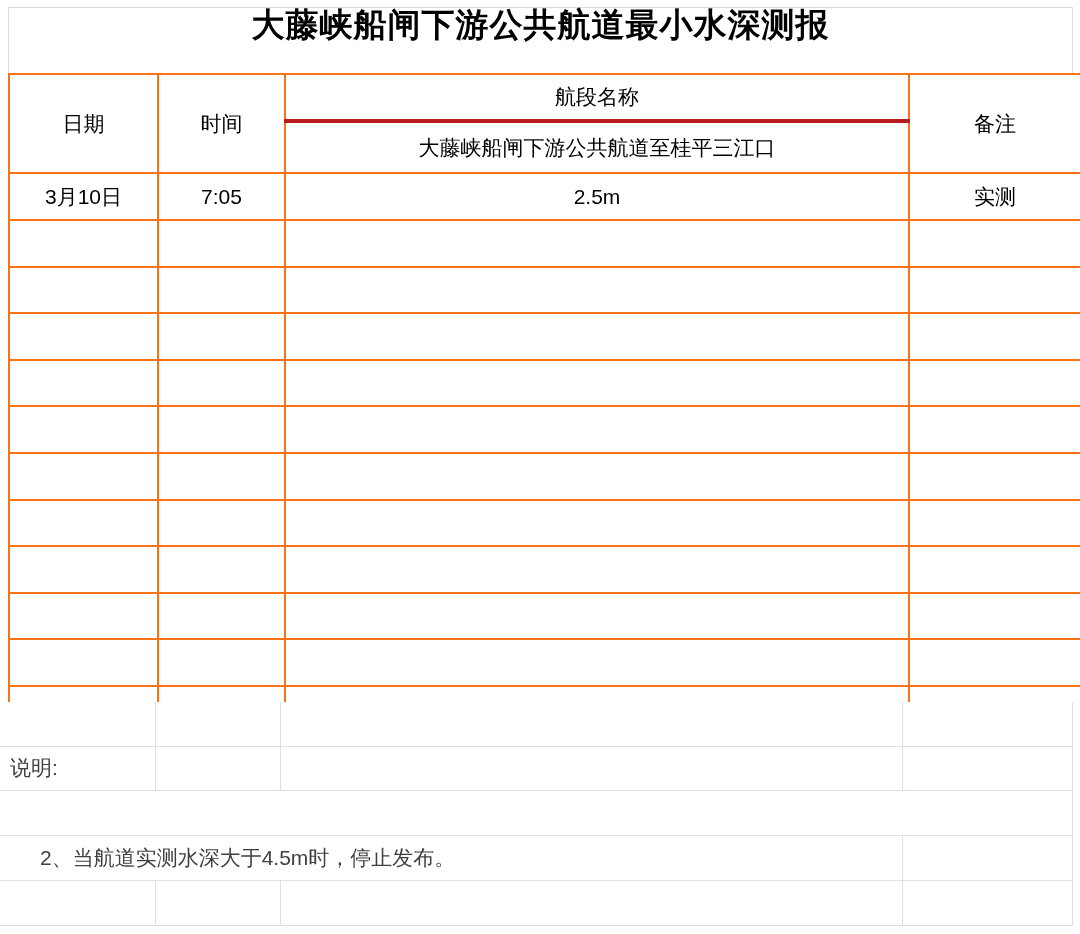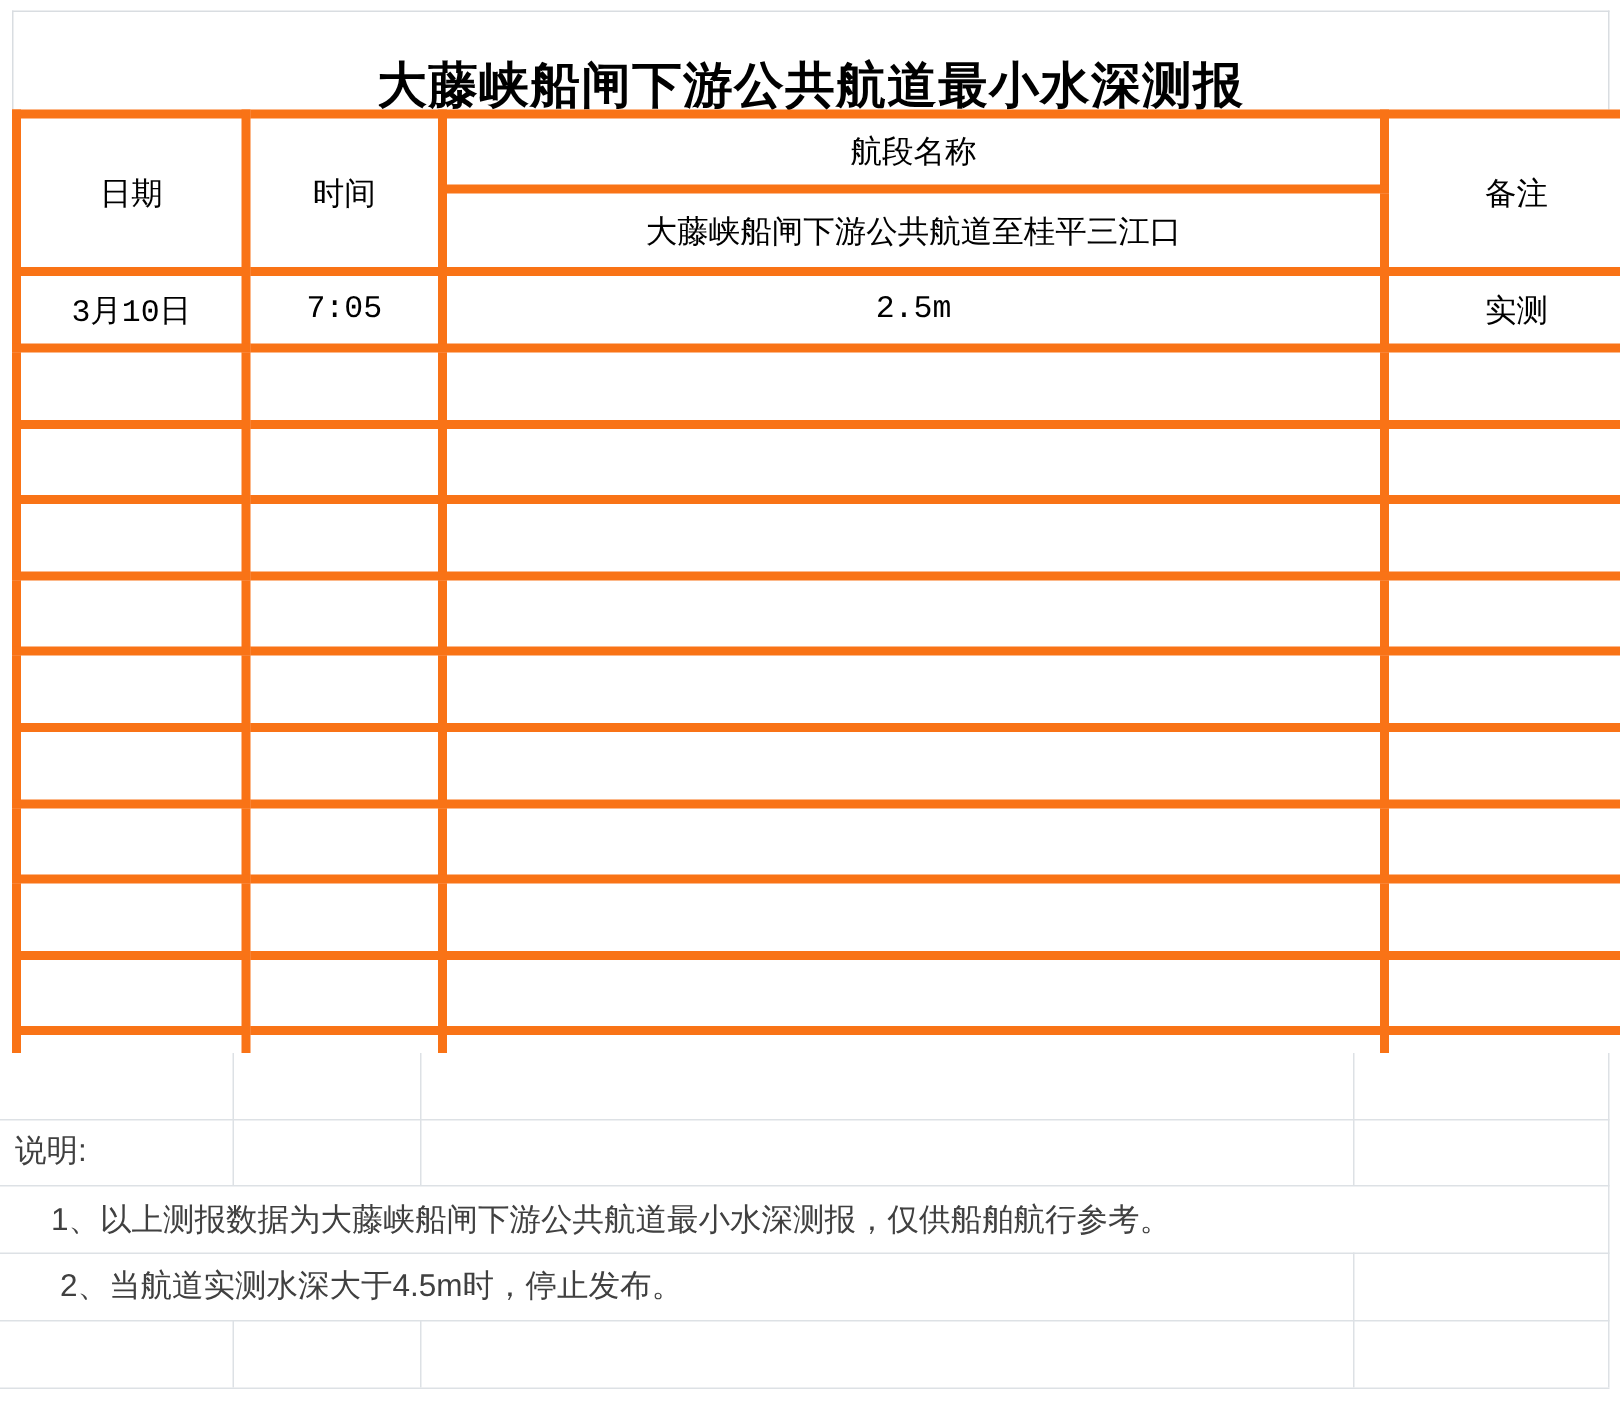--- a/index.html
+++ b/index.html
@@ -7,45 +7,45 @@
     width:1080px;height:934px;background:#ffffff;
     font-family:"Liberation Sans","DejaVu Sans",sans-serif;
     color:#000;position:relative;overflow:hidden;
   }
   .page{position:absolute;inset:0;background:#fff;}
 
   
   .title-block{
     position:absolute;left:8px;top:7px;width:1063px;height:65px;
     border:1px solid #d9dde1;border-bottom:none;
-    display:flex;align-items:flex-end;justify-content:center;background:#fff;
+    display:flex;align-items:flex-start;justify-content:center;background:#fff;
   }
   .title-block h1{
     margin:0;font-size:33px;font-weight:bold;letter-spacing:1px;line-height:1;
   }
 
   
   table.report{
     position:absolute;left:8px;top:73px;width:1065px;
     border-collapse:collapse;table-layout:fixed;
   }
   table.report td{
-    border:6px solid #f97316;
+    border:2px solid #f97316;
     text-align:center;vertical-align:middle;
     font-size:21px;padding:0;overflow:hidden;white-space:nowrap;
   }
   td.c-date{width:147px;}
   td.c-time{width:125px;}
   td.c-seg{width:622px;}
   td.c-remark{width:170px;}
   tr.hr1 td{height:44px;}
   td.rowspan2{height:93px;font-family:Liberation Mono, monospace;}
   td.seg-top{border-bottom:1px solid #c9cdd1;}
   tr.hr2 td{height:49px;border-top:4px solid #b91c1c;}
-  tr.data-row td{height:45px;font-family:Liberation Mono, monospace;}
+  tr.data-row td{height:45px;}
   tr.empty-row td{height:44.6px;}
 
   
   .lower{position:absolute;left:0;top:702px;width:1080px;height:232px;background:#fff;}
   .gl{position:absolute;background:#dde1e5;}
   .gl-h{left:0;width:1073px;height:1px;}
   .gl-v{width:1px;}
   .lower-text{
     position:absolute;font-size:21px;line-height:45px;height:45px;
     white-space:nowrap;color:#404040;
@@ -161,17 +161,16 @@
 
     <div class="gl gl-v" style="left:155px;top:0;height:88px"></div>
     <div class="gl gl-v" style="left:155px;top:178px;height:45px"></div>
     <div class="gl gl-v" style="left:280px;top:0;height:88px"></div>
     <div class="gl gl-v" style="left:280px;top:178px;height:45px"></div>
     <div class="gl gl-v" style="left:902px;top:0;height:88px"></div>
     <div class="gl gl-v" style="left:902px;top:133px;height:90px"></div>
     <div class="gl gl-v" style="left:1072px;top:0;height:223px"></div>
 
     <div class="lower-text shuoming">说明:</div>
-    <div class="lower-text note-1">1、以上测报数据为大藤峡船闸下游公共航道最小水深测报，仅供船舶航行参考。</div>
     <div class="lower-text note-2">2、当航道实测水深大于4.5m时，停止发布。</div>
   </div>
 
 </div>
 
 </body></html>

